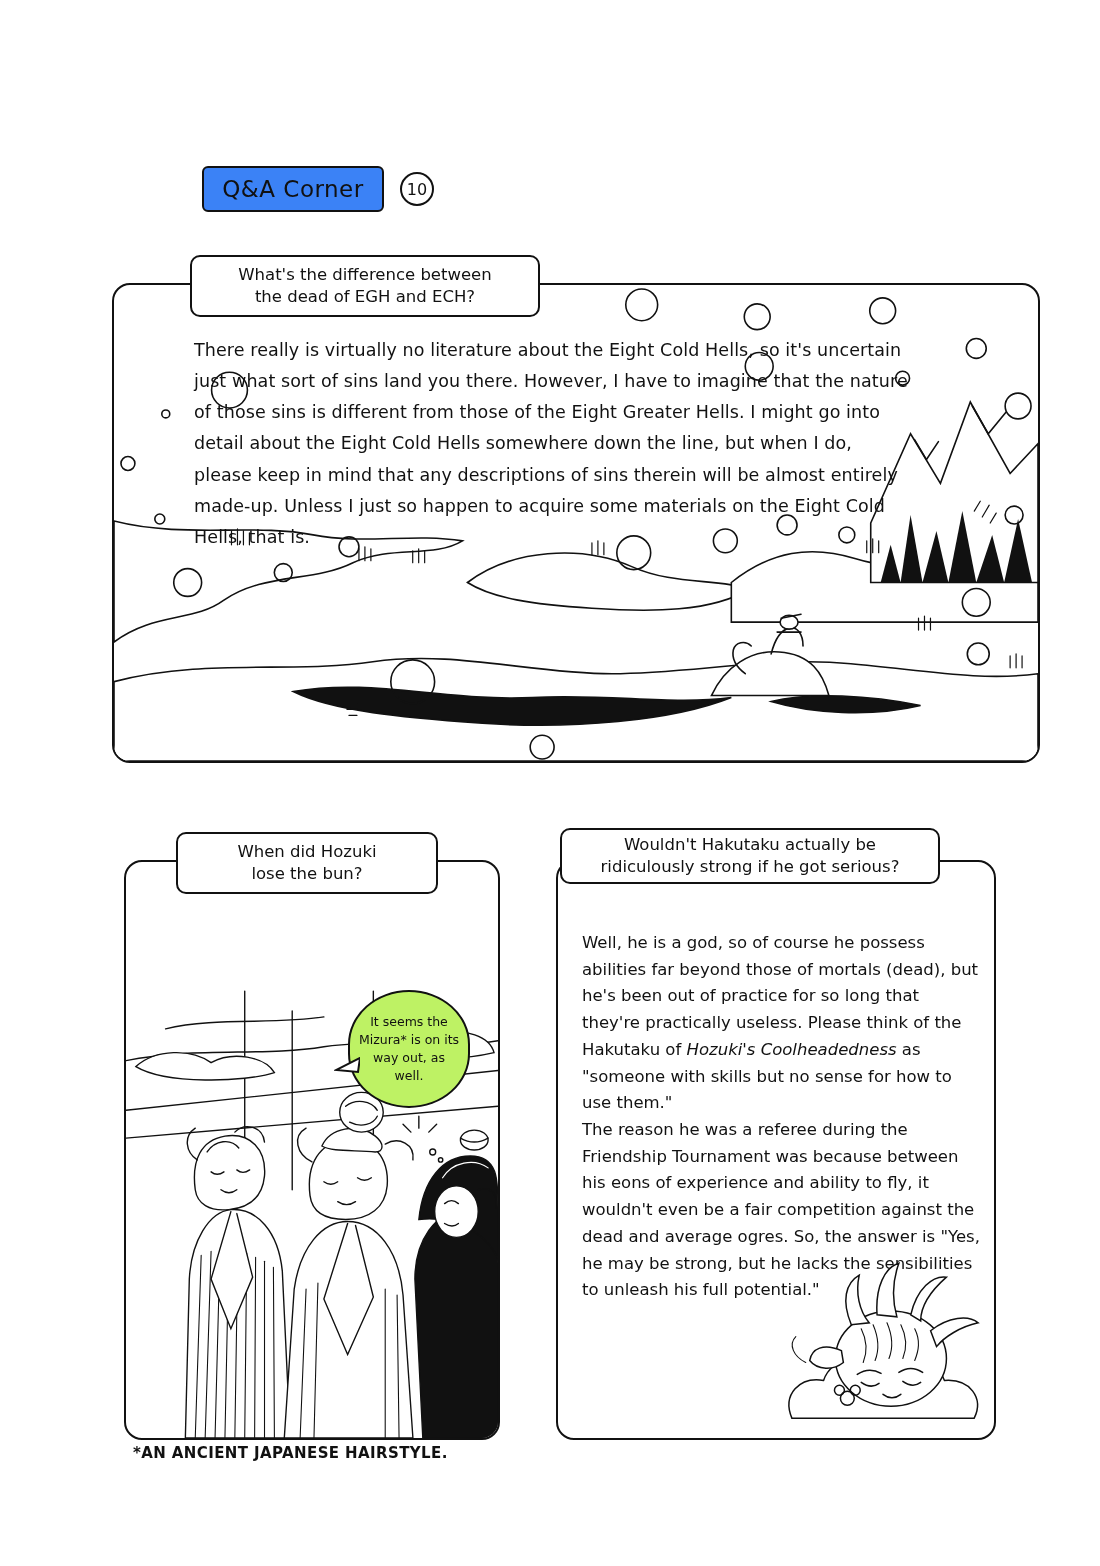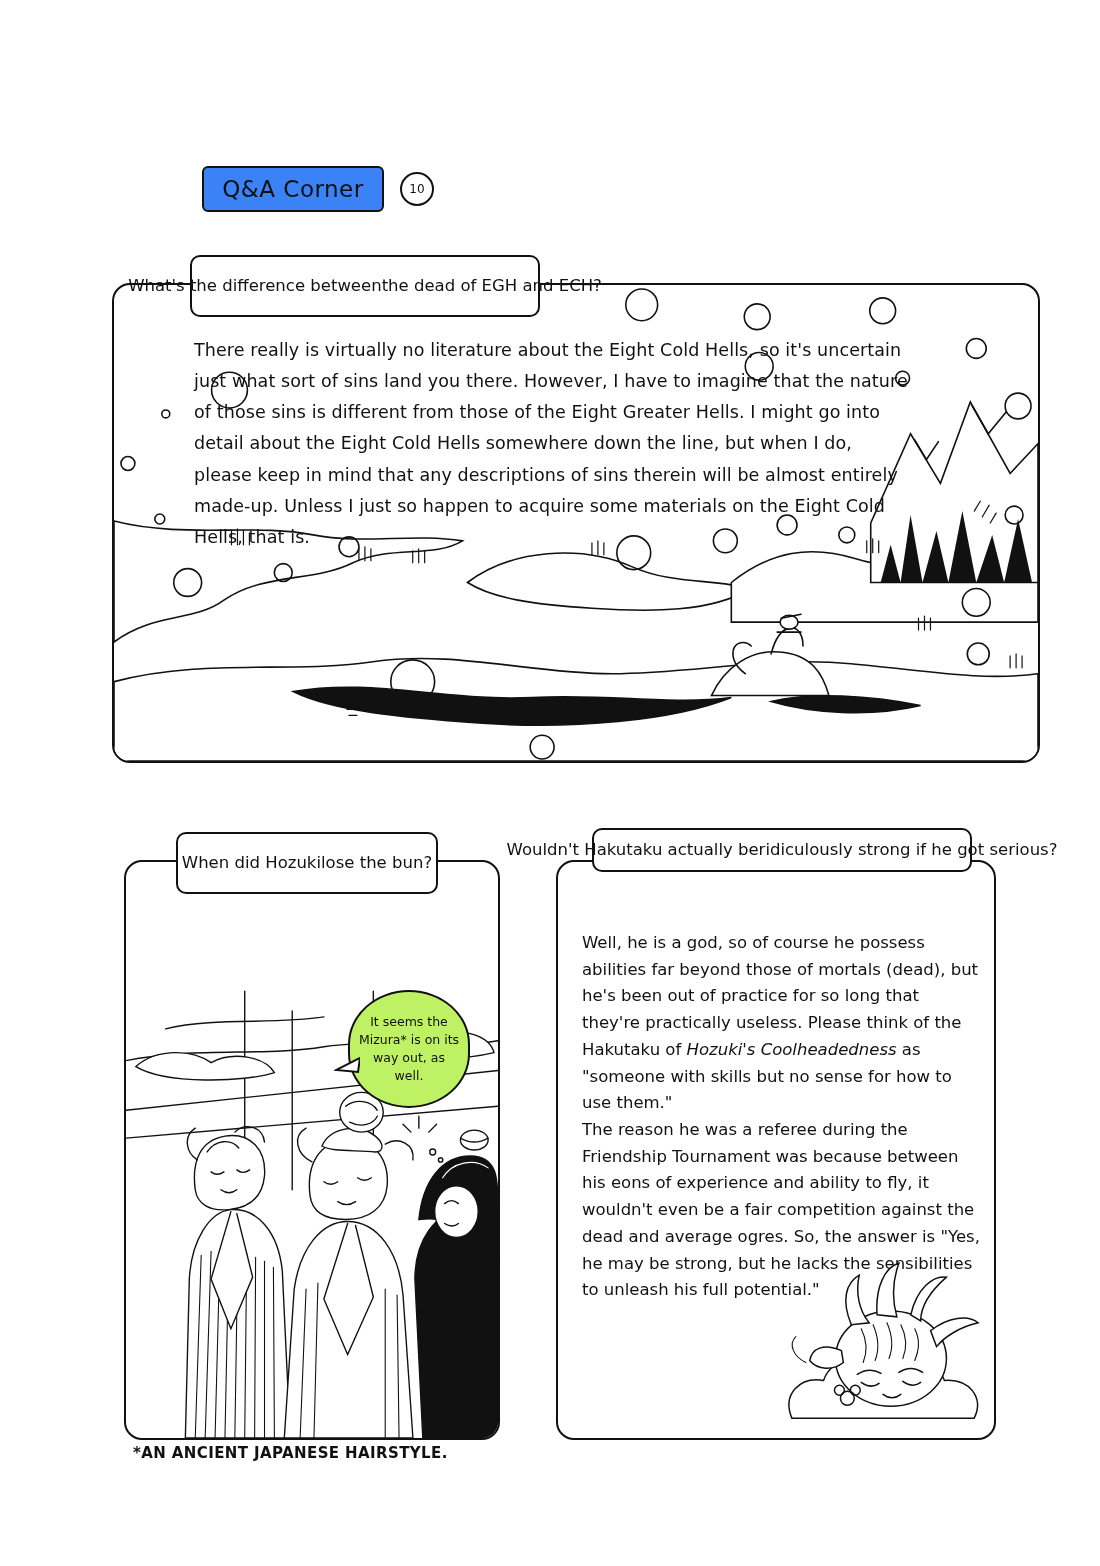--- a/index.html
+++ b/index.html
@@ -30,40 +30,40 @@
     letter-spacing: 0.5px;
     font-family: "DejaVu Sans", sans-serif;
   }
   .page-num {
     position: absolute;
     left: 400px; top: 172px;
     width: 34px; height: 34px;
     border: 2.2px solid #111;
     border-radius: 50%;
     display: flex; align-items: center; justify-content: center;
-    font-size: 12px;
+    font-size: 16px;
     background: #fff;
   }
 
   
   .panel {
     position: absolute;
     border: 2.5px solid #111;
     border-radius: 18px;
     background: #fff;
     overflow: hidden;
   }
 
   
   .qbubble {
     position: absolute;
     border: 2.5px solid #111;
     border-radius: 10px;
     background: #fff;
-    display: flex; 
+    display: flex; flex-direction: column;
     align-items: center; justify-content: center;
     text-align: center;
     padding: 8px 14px;
     z-index: 5;
     line-height: 1.35;
   }
   .qbubble .qline { font-size: 16.5px; white-space: nowrap; }
 
   
   #panel1 { left: 112px; top: 283px; width: 928px; height: 480px; }
@@ -116,21 +116,21 @@
   }
   .speechtail {
     position: absolute;
     left: 334px; top: 1056px;
     width: 26px; height: 18px;
     z-index: 9;
   }
 
   
   #panel3 { left: 556px; top: 860px; width: 440px; height: 580px; }
-  #q3 { left: 592px; top: 828px; width: 380px; height: 44px; }
+  #q3 { left: 560px; top: 828px; width: 380px; height: 56px; }
   #p3text {
     position: absolute;
     left: 24px; top: 52px; width: 398px;
     font-size: 16.5px; line-height: 1.62;
     z-index: 4;
     margin-top: 16px;
   }
   #p3text p { margin: 0; }
   #p3note {
     position: absolute;

